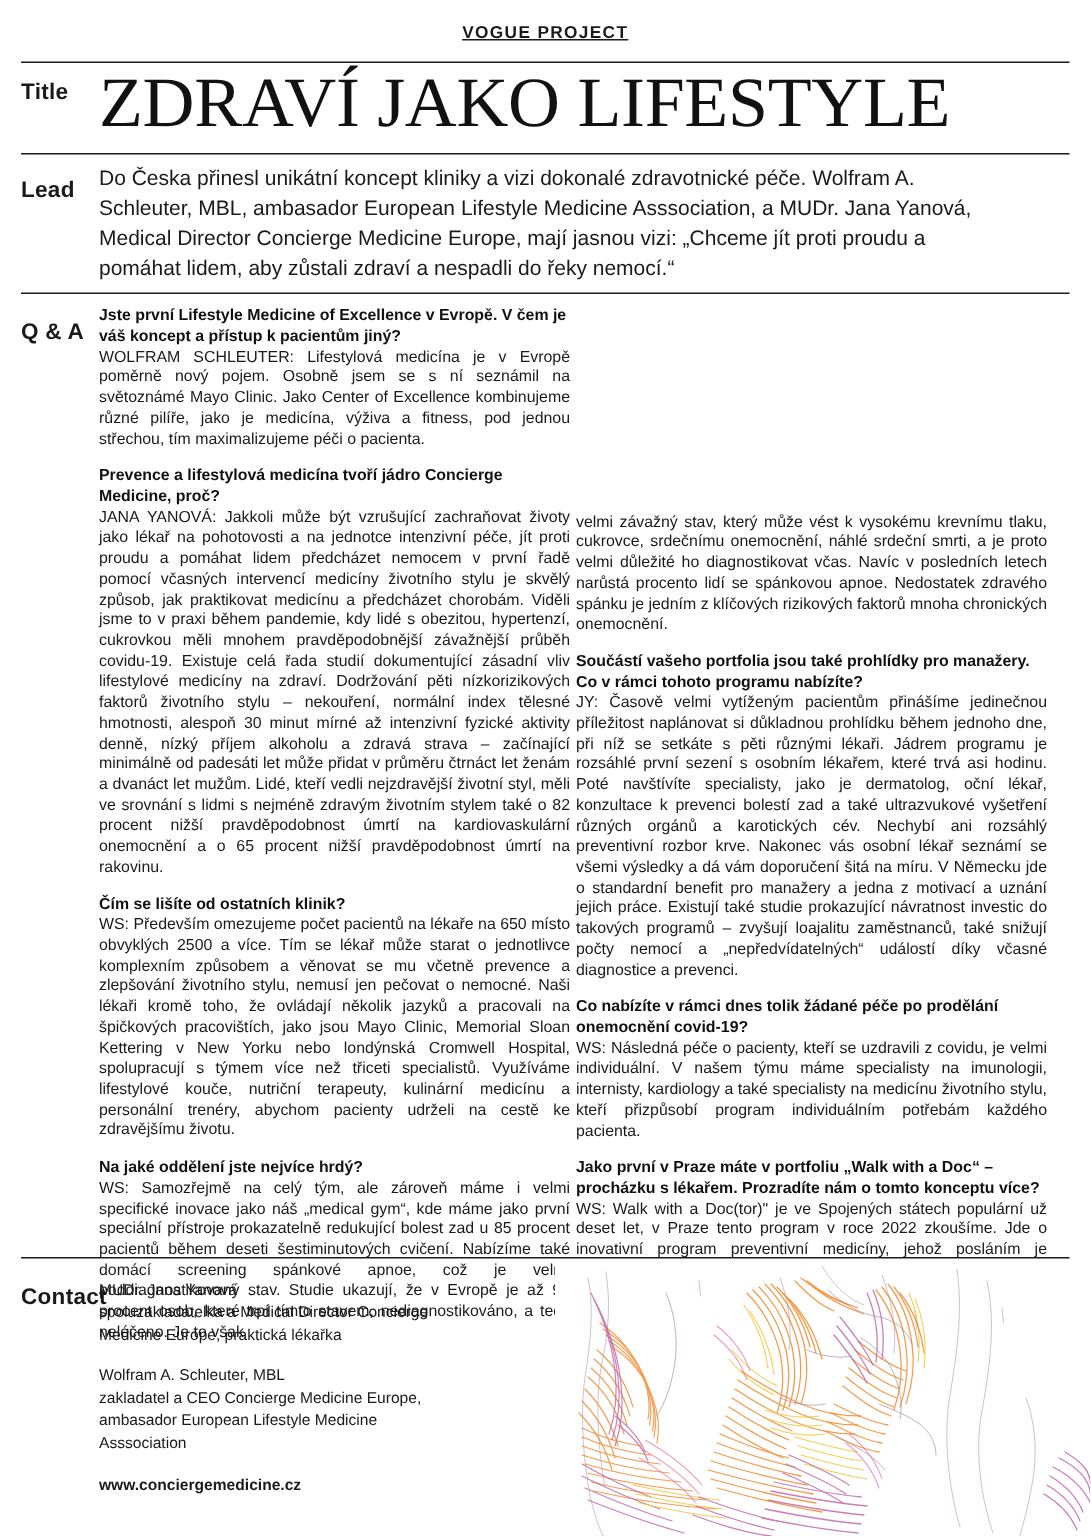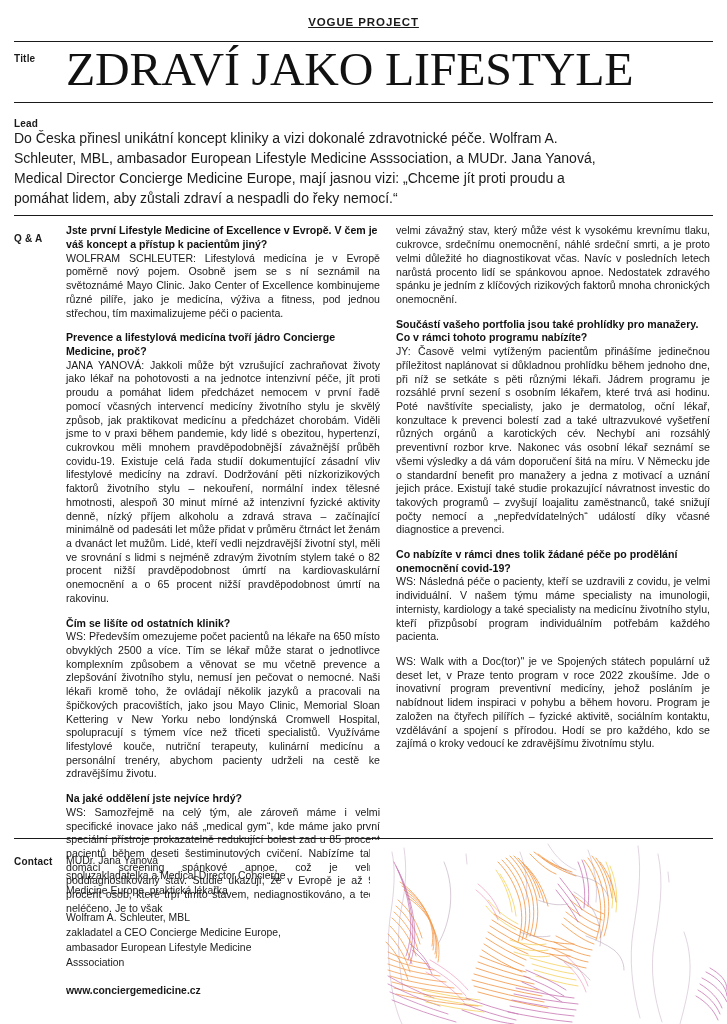--- a/index.html
+++ b/index.html
@@ -49,21 +49,21 @@
 
   
   .row {
     display: flex;
     align-items: flex-start;
     padding: 0 14px;
   }
   .gutter {
     width: 52px;
     min-width: 52px;
-    font-size: 10px;
+    font-size: 15px;
     font-weight: 700;
     letter-spacing: 0.2px;
     color: #1a1a1a;
     padding-top: 9px;
   }
   .rowbody {
     flex: 1;
   }
 
   
@@ -75,34 +75,35 @@
     font-weight: 400;
     letter-spacing: -0.2px;
     color: #111;
     white-space: nowrap;
     transform: scaleX(1.02);
     transform-origin: left center;
     padding: 2px 0 6px 0;
   }
 
   
-  .lead-row { padding-top: 6px; padding-bottom: 7px; flex-direction: column; }
+  .lead-row { padding-top: 6px; padding-bottom: 7px; }
   .lead {
     font-size: 14px;
     line-height: 1.42;
     color: #1a1a1a;
     max-width: 600px;
   }
 
   
   .qa-row { padding-top: 8px; }
   .cols {
     display: flex;
-    gap: 16px;
+    gap: 4px;
     width: 100%;
+    align-items: flex-end;
   }
   .col {
     width: 314px;
     min-width: 314px;
   }
   .q {
     font-size: 10.6px;
     line-height: 1.29;
     font-weight: 700;
     color: #111;
@@ -214,20 +215,21 @@
           </div>
           <div class="block">
             <p class="q">Součástí vašeho portfolia jsou také prohlídky pro manažery. Co v rámci tohoto programu nabízíte?</p>
             <p class="a">JY: Časově velmi vytíženým pacientům přinášíme jedinečnou příležitost naplánovat si důkladnou prohlídku během jednoho dne, při níž se setkáte s pěti různými lékaři. Jádrem programu je rozsáhlé první sezení s osobním lékařem, které trvá asi hodinu. Poté navštívíte specialisty, jako je dermatolog, oční lékař, konzultace k prevenci bolestí zad a také ultrazvukové vyšetření různých orgánů a karotických cév. Nechybí ani rozsáhlý preventivní rozbor krve. Nakonec vás osobní lékař seznámí se všemi výsledky a dá vám doporučení šitá na míru. V Německu jde o standardní benefit pro manažery a jedna z motivací a uznání jejich práce. Existují také studie prokazující návratnost investic do takových programů – zvyšují loajalitu zaměstnanců, také snižují počty nemocí a „nepředvídatelných“ událostí díky včasné diagnostice a prevenci.</p>
           </div>
           <div class="block">
             <p class="q">Co nabízíte v rámci dnes tolik žádané péče po prodělání onemocnění covid-19?</p>
             <p class="a">WS: Následná péče o pacienty, kteří se uzdravili z covidu, je velmi individuální. V našem týmu máme specialisty na imunologii, internisty, kardiology a také specialisty na medicínu životního stylu, kteří přizpůsobí program individuálním potřebám každého pacienta.</p>
           </div>
           <div class="block">
+            <p class="q">Jako první v Praze máte v portfoliu „Walk with a Doc“ – procházku s lékařem. Prozradíte nám o tomto konceptu více?</p>
             <p class="a last">WS: Walk with a Doc(tor)" je ve Spojených státech populární už deset let, v Praze tento program v roce 2022 zkoušíme. Jde o inovativní program preventivní medicíny, jehož posláním je nabídnout lidem inspiraci v pohybu a během hovoru. Program je založen na čtyřech pilířích – fyzické aktivitě, sociálním kontaktu, vzdělávání a spojení s přírodou. Hodí se pro každého, kdo se zajímá o kroky vedoucí ke zdravějšímu životnímu stylu.</p>
           </div>
         </div>
       </div>
     </div>
   </div>
 
   <div class="contact-zone">
     <div class="contact-rule"></div>
     <div class="contact-row">

